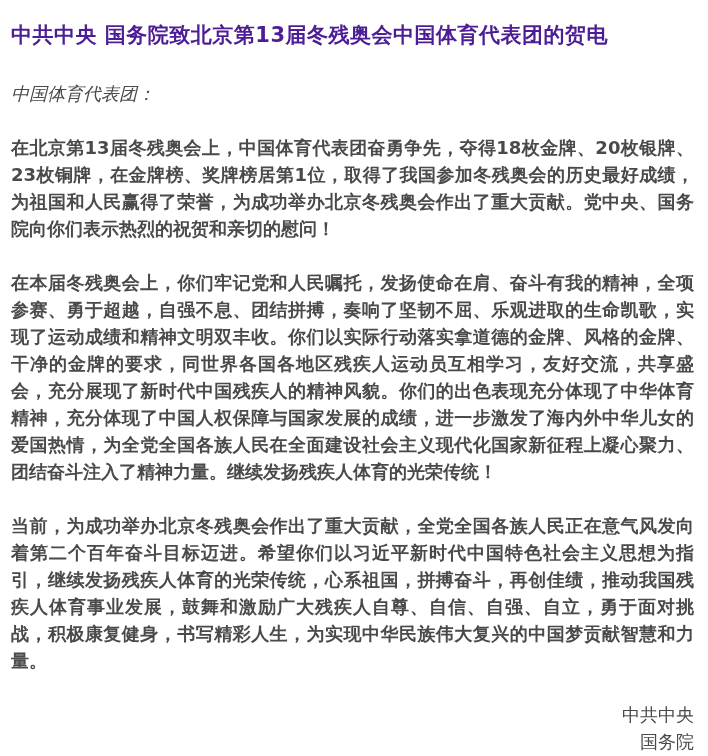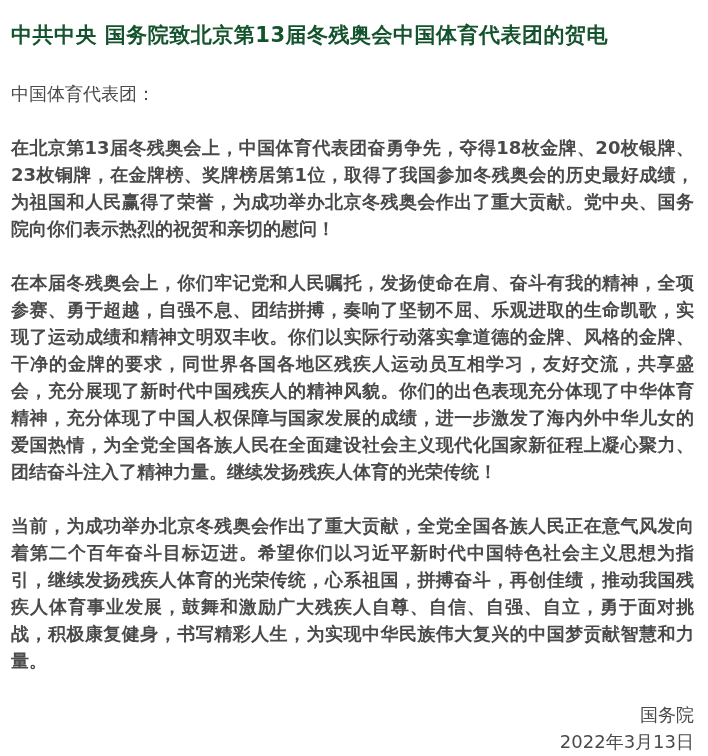--- a/index.html
+++ b/index.html
@@ -18,30 +18,31 @@
     width: 708px;
     height: 756px;
     padding: 22px 14px 0 11px;
     background: #ffffff;
   }
   .title {
     margin: 0 0 32px 0;
     font-size: 21px;
     font-weight: bold;
     line-height: 26px;
-    color: #14532d;
+    color: #4c1d95;
     letter-spacing: 0.5px;
   }
   .body-text {
     font-size: 18px;
     line-height: 27px;
     color: #4a4a4a;
   }
   .salutation {
     margin: 0 0 27px 0;
+    font-style: italic;
   }
   .paragraph {
     margin: 0 0 27px 0;
     text-align: justify;
     text-justify: inter-ideograph;
     font-weight: bold;
   }
   .signature {
     margin: 0;
     text-align: right;
@@ -64,19 +65,20 @@
 
     <p class="salutation">中国体育代表团：</p>
 
     <p class="paragraph">在北京第13届冬残奥会上，中国体育代表团奋勇争先，夺得18枚金牌、20枚银牌、23枚铜牌，在金牌榜、奖牌榜居第1位，取得了我国参加冬残奥会的历史最好成绩，为祖国和人民赢得了荣誉，为成功举办北京冬残奥会作出了重大贡献。党中央、国务院向你们表示热烈的祝贺和亲切的慰问！</p>
 
     <p class="paragraph">在本届冬残奥会上，你们牢记党和人民嘱托，发扬使命在肩、奋斗有我的精神，全项参赛、勇于超越，自强不息、团结拼搏，奏响了坚韧不屈、乐观进取的生命凯歌，实现了运动成绩和精神文明双丰收。你们以实际行动落实拿道德的金牌、风格的金牌、干净的金牌的要求，同世界各国各地区残疾人运动员互相学习，友好交流，共享盛会，充分展现了新时代中国残疾人的精神风貌。你们的出色表现充分体现了中华体育精神，充分体现了中国人权保障与国家发展的成绩，进一步激发了海内外中华儿女的爱国热情，为全党全国各族人民在全面建设社会主义现代化国家新征程上凝心聚力、团结奋斗注入了精神力量。继续发扬残疾人体育的光荣传统！</p>
 
     <p class="paragraph">当前，为成功举办北京冬残奥会作出了重大贡献，全党全国各族人民正在意气风发向着第二个百年奋斗目标迈进。希望你们以习近平新时代中国特色社会主义思想为指引，继续发扬残疾人体育的光荣传统，心系祖国，拼搏奋斗，再创佳绩，推动我国残疾人体育事业发展，鼓舞和激励广大残疾人自尊、自信、自强、自立，勇于面对挑战，积极康复健身，书写精彩人生，为实现中华民族伟大复兴的中国梦贡献智慧和力量。</p>
 
     <div class="signature">
+      <div>中共中央</div>
       <div>国务院</div>
       <div>2022年3月13日</div>
     </div>
 
   </div>
 
 </div>
 
 </body></html>

